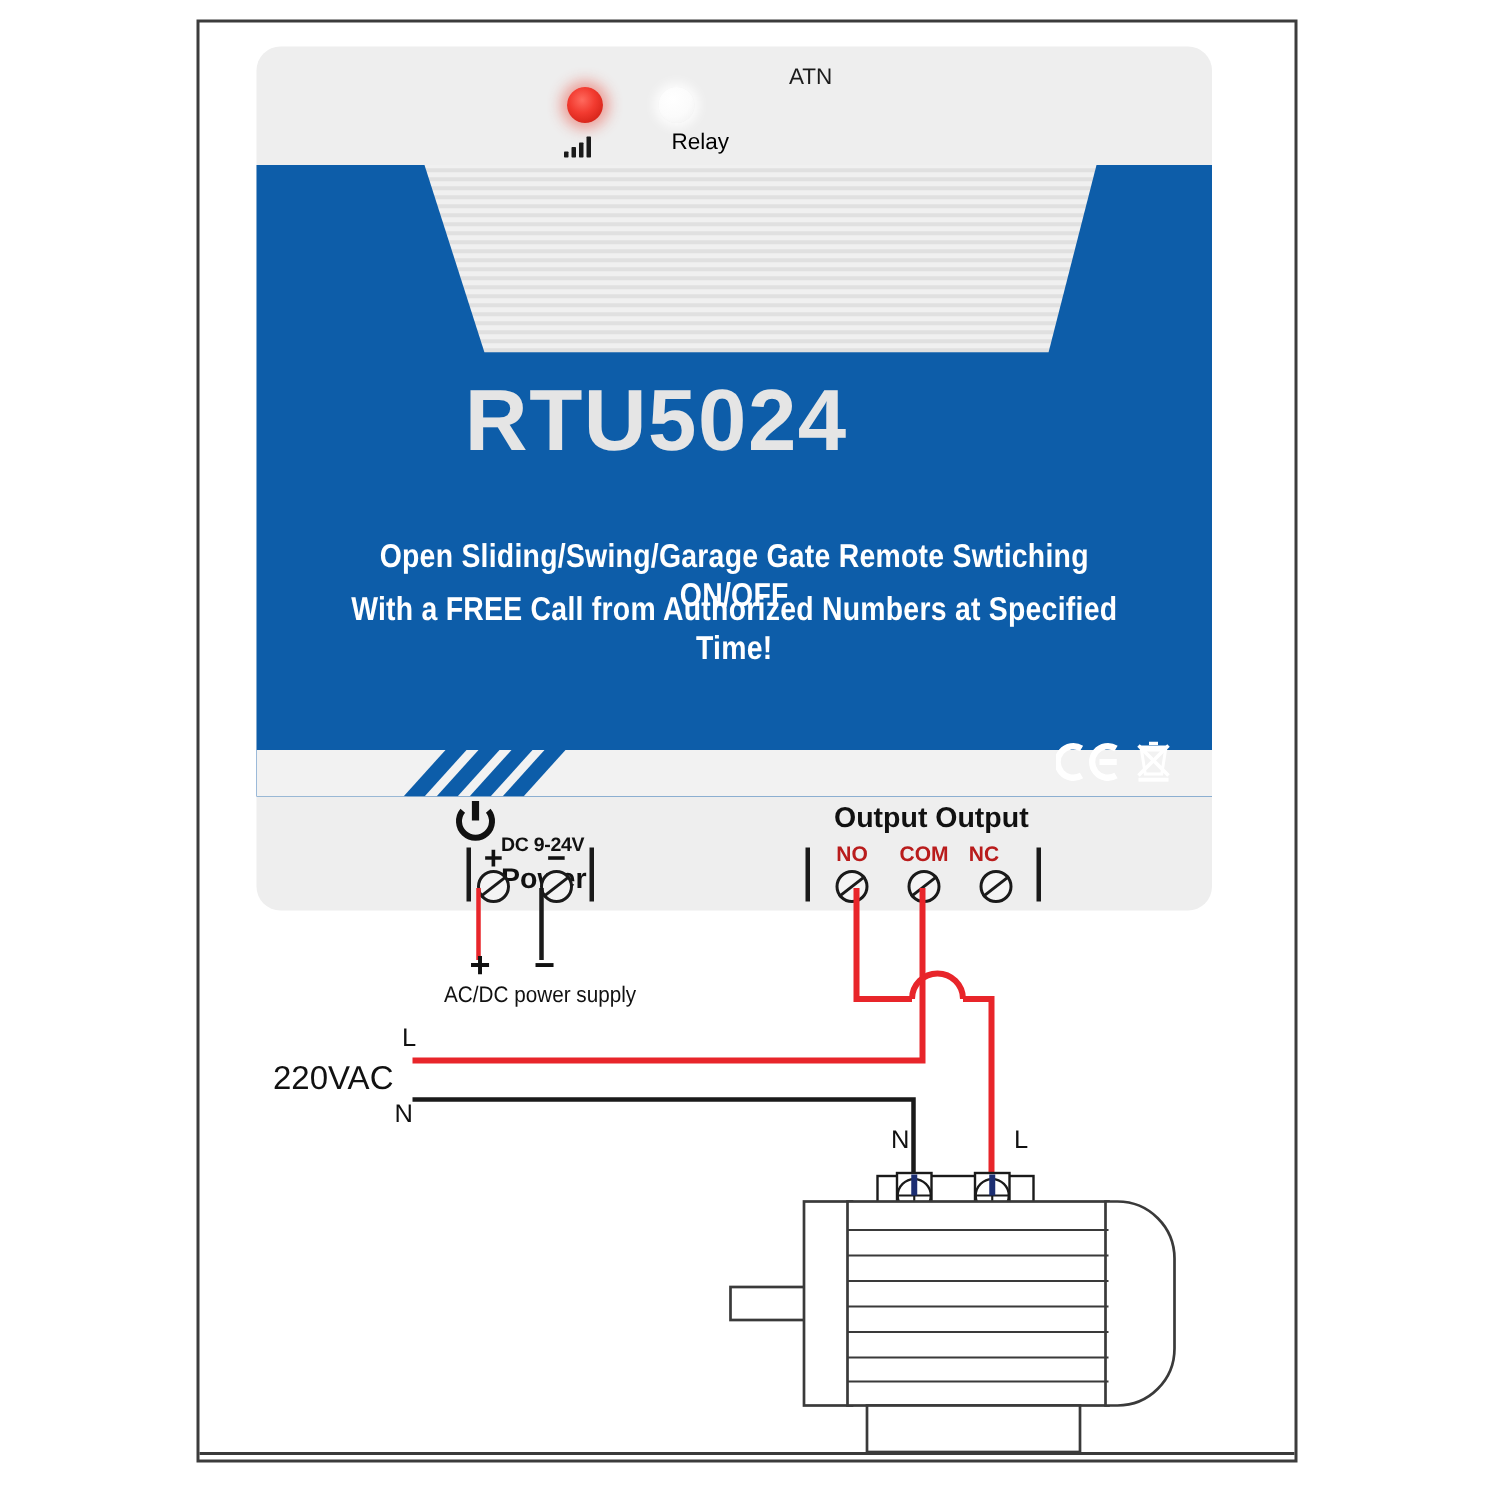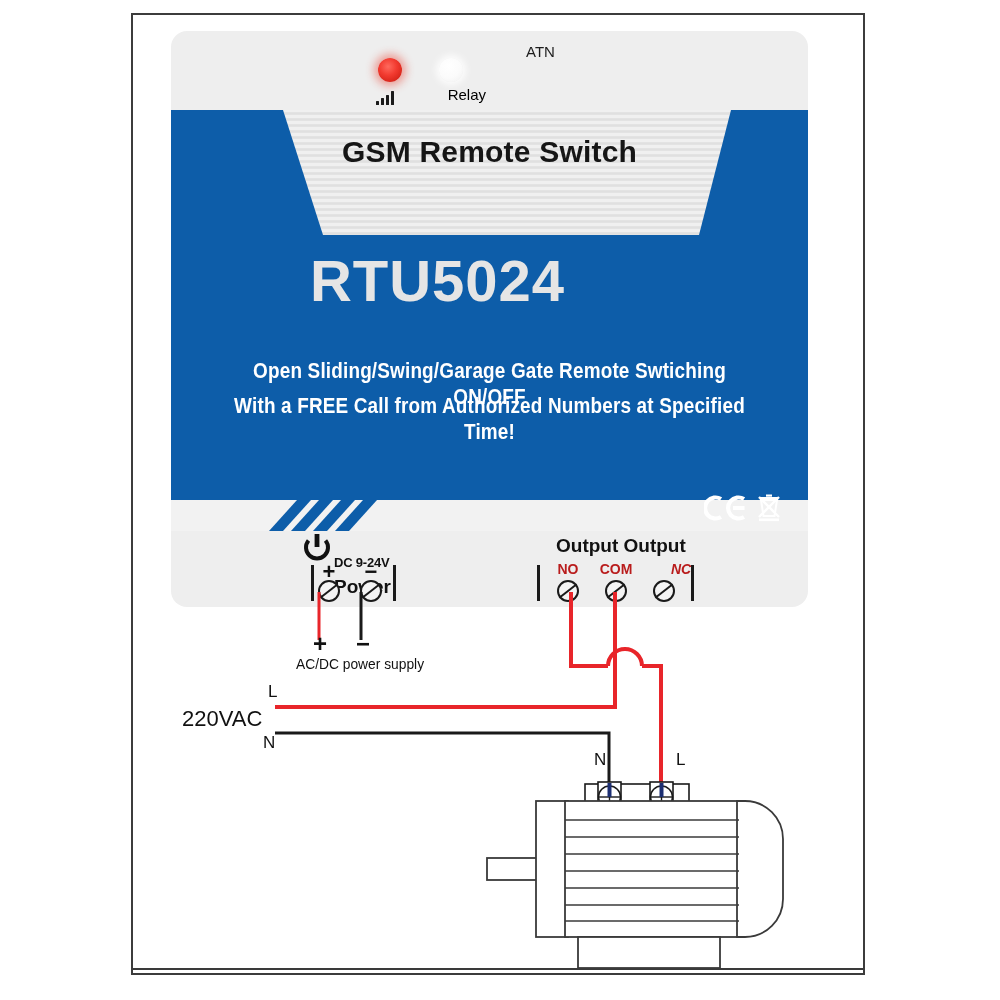--- a/index.html
+++ b/index.html
@@ -321,21 +321,20 @@
           <rect width="6" height="2.6" y="2.2" fill="#e0e0e0"></rect>
         </pattern>
         <clipPath id="trapClip">
           <polygon points="112,0 560,0 528,125 152,125"></polygon>
         </clipPath>
       </defs>
       <polygon points="112,0 560,0 528,125 152,125" fill="url(#hatchPat)"></polygon>
     </svg>
 
     <div id="headline">
-      <div>GSM Remote Switch</div>
     </div>
 
     <div id="model">RTU5024</div>
 
     <div class="tagline" id="tagline-1">Open Sliding/Swing/Garage Gate      Remote Swtiching ON/OFF</div>
     <div class="tagline" id="tagline-2">With a FREE Call from Authorized Numbers at Specified Time!</div>
 
     <svg id="label-bottom-wedge" viewBox="0 0 637 45" preserveAspectRatio="none">
       <polygon points="0,14 637,14 637,45 0,45" fill="#f2f2f2"></polygon>
       <polygon points="0,14 140,14 100,45 0,45" fill="#f2f2f2"></polygon>
@@ -387,21 +386,21 @@
 
     <div class="term-bracket" style="left:366px; top:34px; height:36px;"></div>
     <div class="term-bracket" style="left:520px; top:34px; height:36px;"></div>
 
     <div class="term-label" style="left:375px; top:30px;">NO</div>
     <div class="screw" style="left:386px; top:49px;"></div>
 
     <div class="term-label" style="left:423px; top:30px;">COM</div>
     <div class="screw" style="left:434px; top:49px;"></div>
 
-    <div class="term-label" style="left:488px; top:30px;font-style:italic;">NC</div>
+    <div class="term-label" style="left:463px; top:30px;">NC</div>
     <div class="screw" style="left:482px; top:49px;"></div>
   </div>
 </div>
 
 <svg id="wiring" viewBox="0 0 1000 1000">
 
   <g>
 
     <line x1="319" y1="592" x2="319" y2="640" stroke="#e8252a" stroke-width="3"></line>
 

